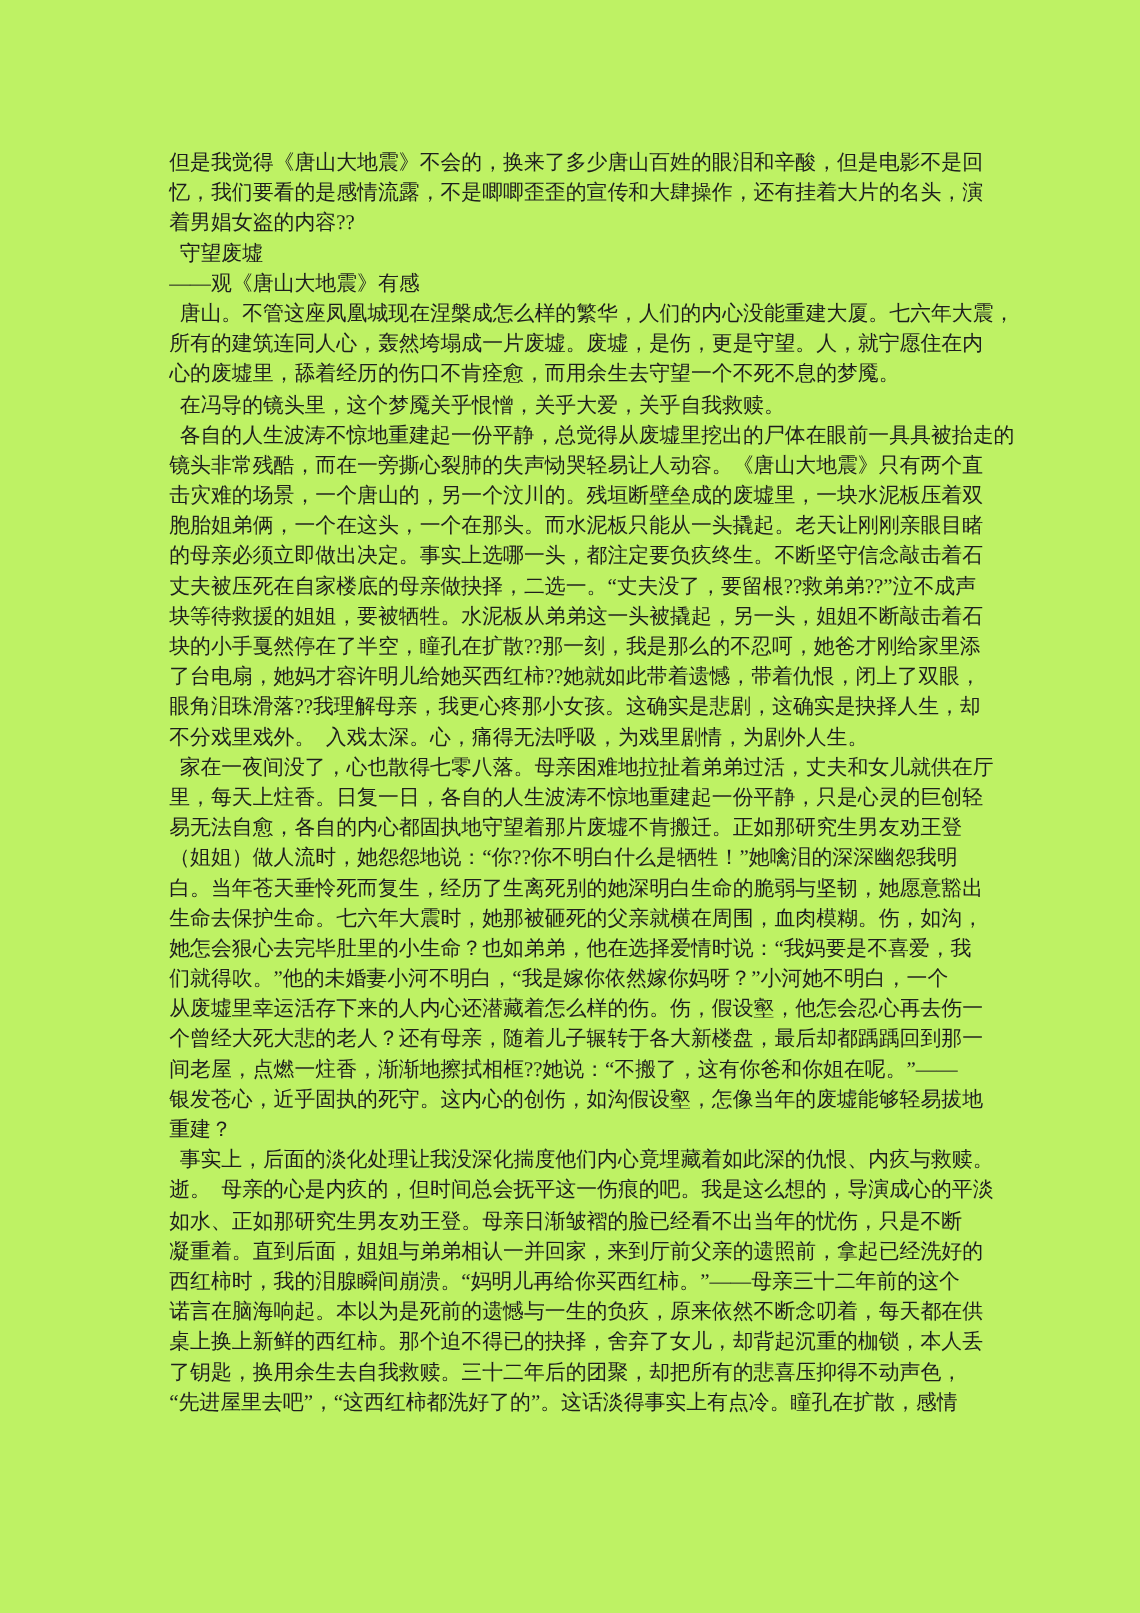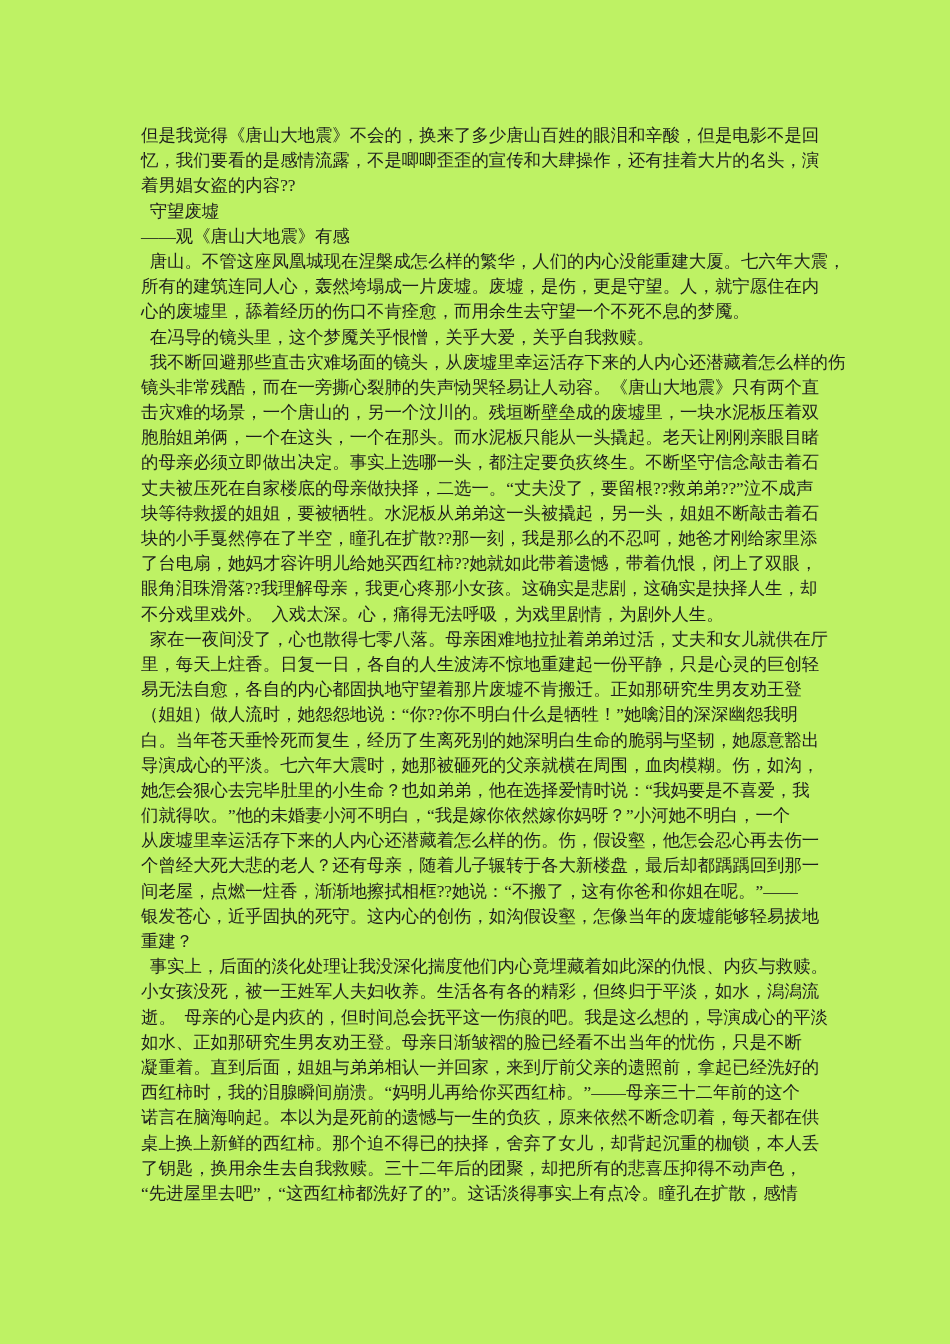--- a/index.html
+++ b/index.html
@@ -39,46 +39,45 @@
   <div class="text-block">
       <div class="line">但是我觉得《唐山大地震》不会的，换来了多少唐山百姓的眼泪和辛酸，但是电影不是回</div>
       <div class="line">忆，我们要看的是感情流露，不是唧唧歪歪的宣传和大肆操作，还有挂着大片的名头，演</div>
       <div class="line">着男娼女盗的内容??</div>
       <div class="line"> 守望废墟</div>
       <div class="line">——观《唐山大地震》有感</div>
       <div class="line"> 唐山。不管这座凤凰城现在涅槃成怎么样的繁华，人们的内心没能重建大厦。七六年大震，</div>
       <div class="line">所有的建筑连同人心，轰然垮塌成一片废墟。废墟，是伤，更是守望。人，就宁愿住在内</div>
       <div class="line">心的废墟里，舔着经历的伤口不肯痊愈，而用余生去守望一个不死不息的梦魇。</div>
       <div class="line"> 在冯导的镜头里，这个梦魇关乎恨憎，关乎大爱，关乎自我救赎。</div>
-      <div class="line"> 我不断回避那些直击灾难场面的镜头，从废墟里幸运活存下来的人内心还潜藏着怎么样的伤</div>
+      <div class="line"> 各自的人生波涛不惊地重建起一份平静，总觉得从废墟里挖出的尸体在眼前一具具被抬走的</div>
       <div class="line">镜头非常残酷，而在一旁撕心裂肺的失声恸哭轻易让人动容。《唐山大地震》只有两个直</div>
       <div class="line">击灾难的场景，一个唐山的，另一个汶川的。残垣断壁垒成的废墟里，一块水泥板压着双</div>
       <div class="line">胞胎姐弟俩，一个在这头，一个在那头。而水泥板只能从一头撬起。老天让刚刚亲眼目睹</div>
       <div class="line">的母亲必须立即做出决定。事实上选哪一头，都注定要负疚终生。不断坚守信念敲击着石</div>
       <div class="line">丈夫被压死在自家楼底的母亲做抉择，二选一。“丈夫没了，要留根??救弟弟??”泣不成声</div>
       <div class="line">块等待救援的姐姐，要被牺牲。水泥板从弟弟这一头被撬起，另一头，姐姐不断敲击着石</div>
       <div class="line">块的小手戛然停在了半空，瞳孔在扩散??那一刻，我是那么的不忍呵，她爸才刚给家里添</div>
       <div class="line">了台电扇，她妈才容许明儿给她买西红柿??她就如此带着遗憾，带着仇恨，闭上了双眼，</div>
       <div class="line">眼角泪珠滑落??我理解母亲，我更心疼那小女孩。这确实是悲剧，这确实是抉择人生，却</div>
       <div class="line">不分戏里戏外。 入戏太深。心，痛得无法呼吸，为戏里剧情，为剧外人生。</div>
       <div class="line"> 家在一夜间没了，心也散得七零八落。母亲困难地拉扯着弟弟过活，丈夫和女儿就供在厅</div>
       <div class="line">里，每天上炷香。日复一日，各自的人生波涛不惊地重建起一份平静，只是心灵的巨创轻</div>
       <div class="line">易无法自愈，各自的内心都固执地守望着那片废墟不肯搬迁。正如那研究生男友劝王登</div>
       <div class="line">（姐姐）做人流时，她怨怨地说：“你??你不明白什么是牺牲！”她噙泪的深深幽怨我明</div>
       <div class="line">白。当年苍天垂怜死而复生，经历了生离死别的她深明白生命的脆弱与坚韧，她愿意豁出</div>
-      <div class="line">导演成心的平淡。七六年大震时，她那被砸死的父亲就横在周围，血肉模糊。伤，如沟，</div>
+      <div class="line">生命去保护生命。七六年大震时，她那被砸死的父亲就横在周围，血肉模糊。伤，如沟，</div>
       <div class="line">她怎会狠心去完毕肚里的小生命？也如弟弟，他在选择爱情时说：“我妈要是不喜爱，我</div>
       <div class="line">们就得吹。”他的未婚妻小河不明白，“我是嫁你依然嫁你妈呀？”小河她不明白，一个</div>
       <div class="line">从废墟里幸运活存下来的人内心还潜藏着怎么样的伤。伤，假设壑，他怎会忍心再去伤一</div>
       <div class="line">个曾经大死大悲的老人？还有母亲，随着儿子辗转于各大新楼盘，最后却都踽踽回到那一</div>
       <div class="line">间老屋，点燃一炷香，渐渐地擦拭相框??她说：“不搬了，这有你爸和你姐在呢。”——</div>
       <div class="line">银发苍心，近乎固执的死守。这内心的创伤，如沟假设壑，怎像当年的废墟能够轻易拔地</div>
       <div class="line">重建？</div>
       <div class="line"> 事实上，后面的淡化处理让我没深化揣度他们内心竟埋藏着如此深的仇恨、内疚与救赎。</div>
-      <div class="line">小女孩没死，被一王姓军人夫妇收养。生活各有各的精彩，但终归于平淡，如水，潟潟流</div>
       <div class="line">逝。 母亲的心是内疚的，但时间总会抚平这一伤痕的吧。我是这么想的，导演成心的平淡</div>
       <div class="line">如水、正如那研究生男友劝王登。母亲日渐皱褶的脸已经看不出当年的忧伤，只是不断</div>
       <div class="line">凝重着。直到后面，姐姐与弟弟相认一并回家，来到厅前父亲的遗照前，拿起已经洗好的</div>
       <div class="line">西红柿时，我的泪腺瞬间崩溃。“妈明儿再给你买西红柿。”——母亲三十二年前的这个</div>
       <div class="line">诺言在脑海响起。本以为是死前的遗憾与一生的负疚，原来依然不断念叨着，每天都在供</div>
       <div class="line">桌上换上新鲜的西红柿。那个迫不得已的抉择，舍弃了女儿，却背起沉重的枷锁，本人丢</div>
       <div class="line">了钥匙，换用余生去自我救赎。三十二年后的团聚，却把所有的悲喜压抑得不动声色，</div>
       <div class="line">“先进屋里去吧”，“这西红柿都洗好了的”。这话淡得事实上有点冷。瞳孔在扩散，感情</div>
     </div>
 </div>

